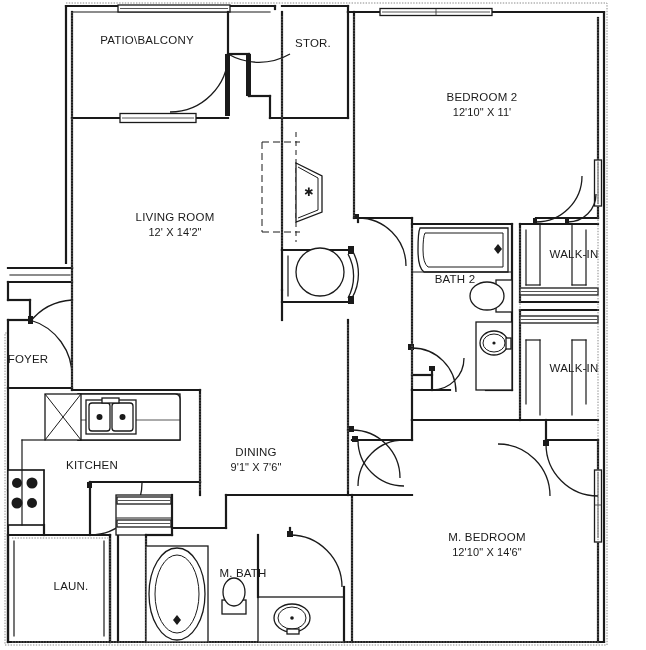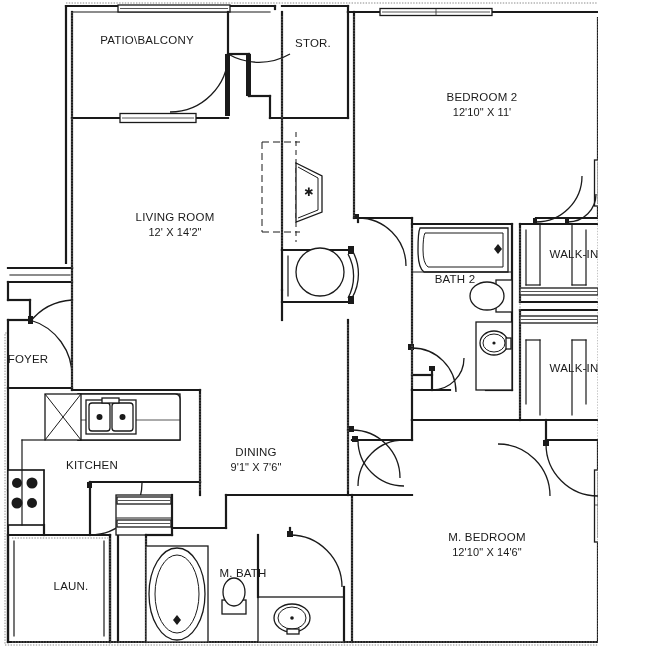--- a/index.html
+++ b/index.html
@@ -2,21 +2,21 @@
 <html><head>
 <meta charset="utf-8">
 <style>
   html, body {
     margin: 0;
     padding: 0;
     background: #ffffff;
   }
   #plan-wrapper {
     position: relative;
-    width: 598px;
+    width: 646px;
     height: 650px;
     background: #ffffff;
     font-family: "Liberation Sans", sans-serif;
     overflow: hidden;
   }
   #floorplan-svg {
     display: block;
     width: 646px;
     height: 650px;
   }

